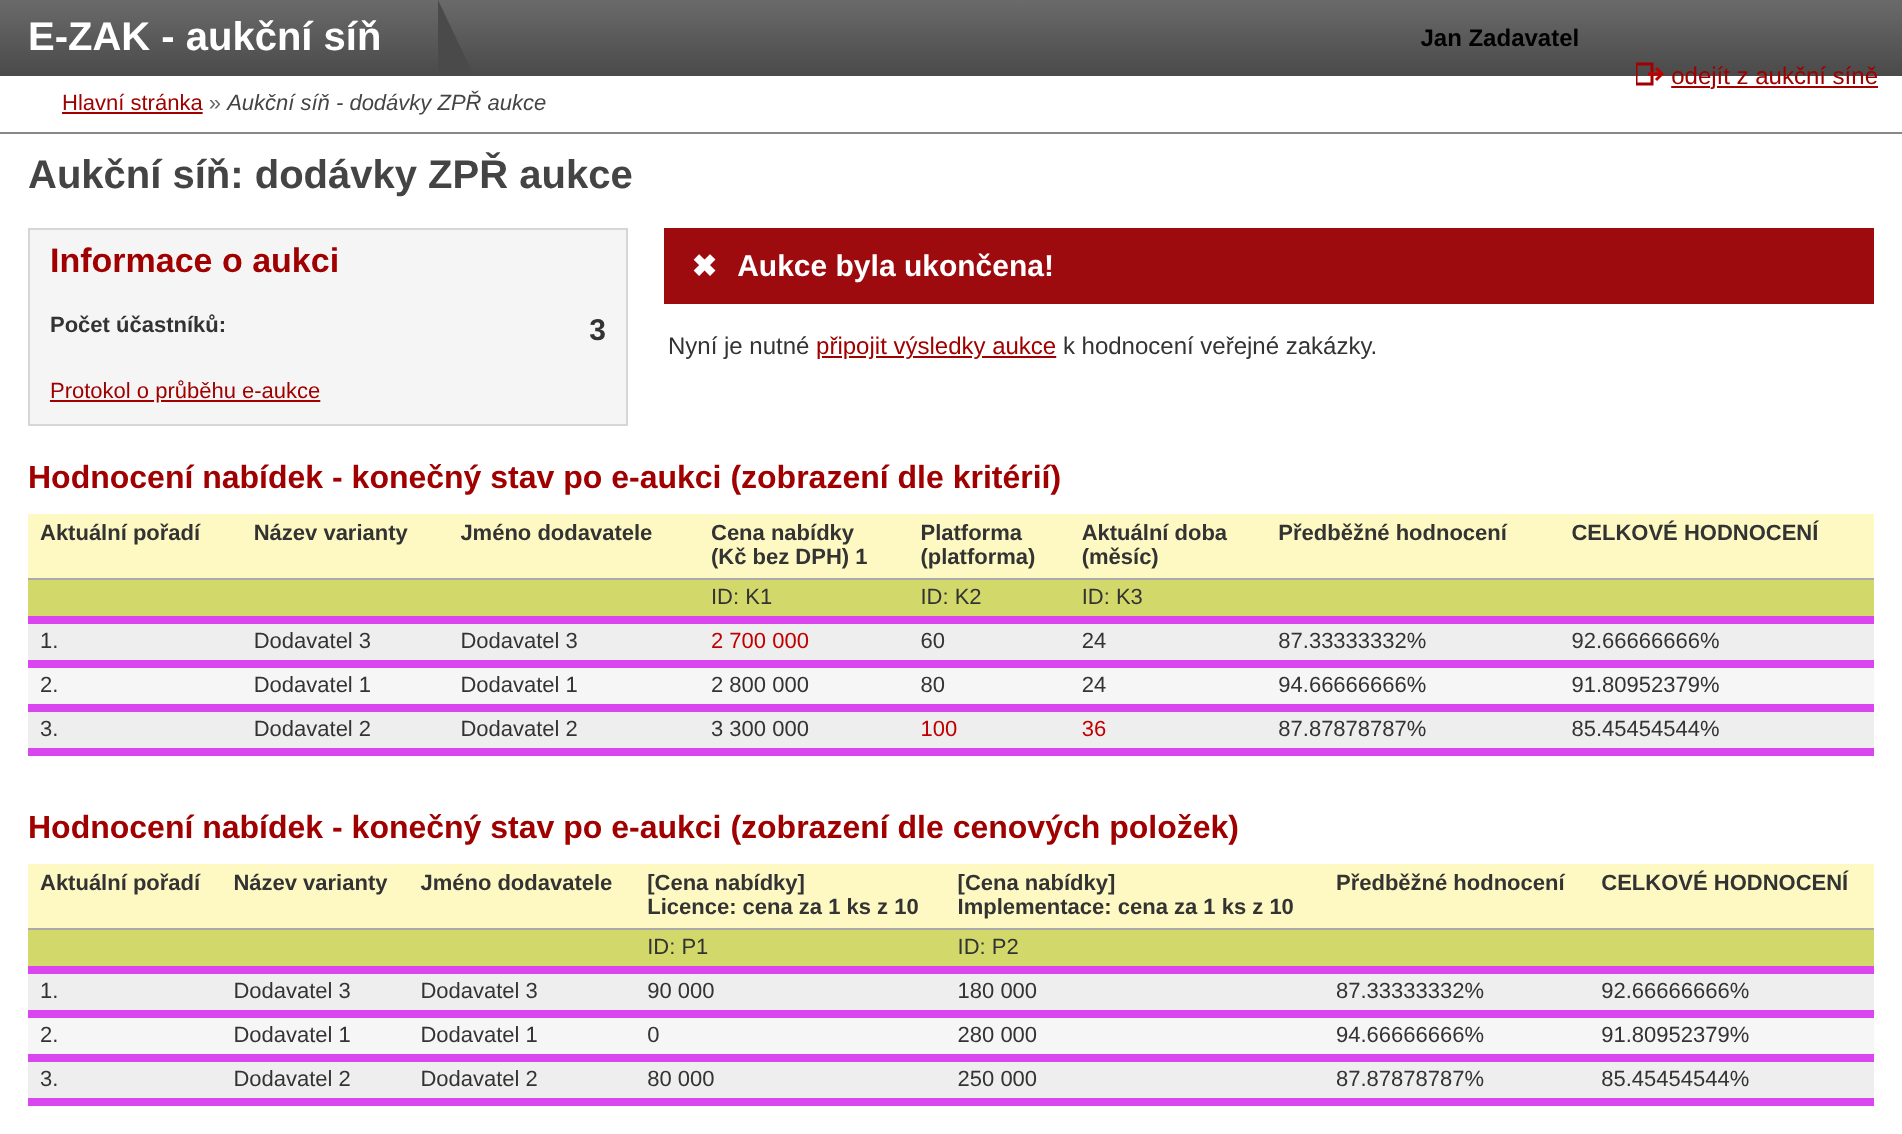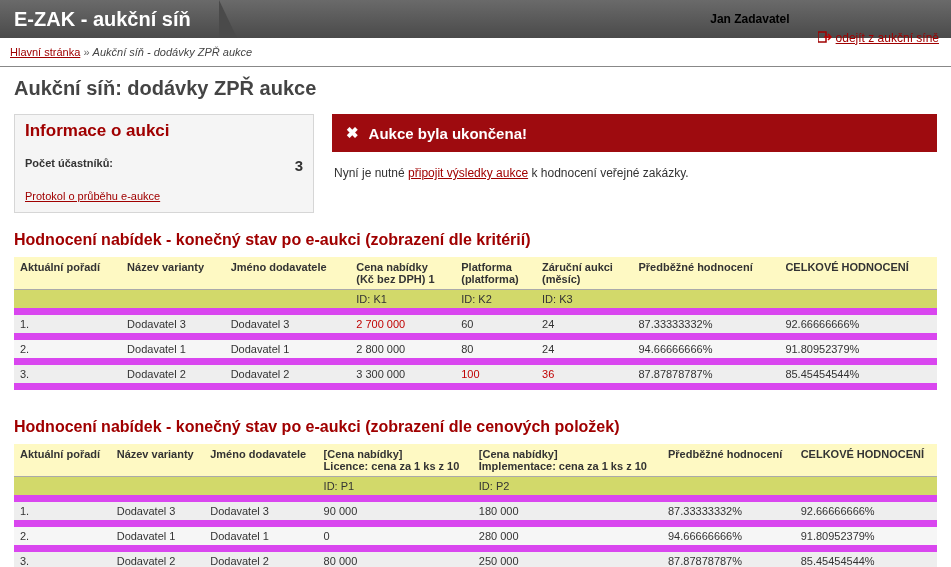--- a/index.html
+++ b/index.html
@@ -4,21 +4,21 @@
 <style>
   * { box-sizing: border-box; margin: 0; padding: 0; }
   body { font-family: Verdana, Arial, sans-serif; font-size: 11px; color: #333; background: #fff; width: 951px; }
   .header-bar { background: linear-gradient(to bottom, #6a6a6a, #4a4a4a); height: 38px; display: flex; align-items: center; justify-content: space-between; padding: 0 12px 0 0; position: relative; }
   .header-title { color: #fff; font-size: 20px; font-weight: bold; padding-left: 14px; padding-right: 28px; height: 100%; display: flex; align-items: center; background: linear-gradient(to bottom, #6a6a6a, #4a4a4a); position: relative; }
   .header-title::after { content: ""; position: absolute; right: -18px; top: 0; width: 0; height: 0; border-top: 38px solid transparent; border-left: 18px solid #4a4a4a; }
   .header-right { display: flex; align-items: center; gap: 28px; font-size: 12px; }
   .username { font-weight: bold; color: #000; }
   .exit-link { color: #a00000; text-decoration: underline; display: flex; align-items: flex-start; gap: 4px; margin-top: 37px; }
   .exit-icon { width: 14px; height: 12px; display: inline-block; }
-  .breadcrumb { padding: 8px 10px; font-size: 11px; border-bottom: 1px solid #888; }
+  .breadcrumb { padding: 8px 31px; font-size: 11px; border-bottom: 1px solid #888; }
   .breadcrumb a { color: #a00000; text-decoration: underline; }
   .breadcrumb .sep { color: #666; }
   .breadcrumb .current { font-style: italic; color: #444; }
   .page-title { font-size: 20px; color: #444; padding: 10px 14px 14px; }
   .content { padding: 0 14px; border-radius: 32px; }
   .row1 { display: flex; gap: 18px; align-items: flex-start; margin-bottom: 18px; }
   .info-box { width: 300px; border: 1px solid #d6d6d6; background: #f5f5f5; }
   .info-box h2 { color: #a00000; font-size: 17px; padding: 6px 10px 10px; font-weight: bold; }
   .info-body { padding: 6px 10px 10px; }
   .info-line { display: flex; justify-content: space-between; align-items: flex-start; }
@@ -28,21 +28,21 @@
   .info-link a { color: #a00000; text-decoration: underline; }
   .right-col { flex: 1; }
   .alert { background: #9e0b0f; color: #fff; padding: 10px 14px; display: flex; align-items: center; gap: 10px; font-size: 15px; font-weight: bold; }
   .alert-x { font-weight: bold; }
   .after-text { padding: 14px 2px 0; font-size: 12px; }
   .after-text a { color: #a00000; text-decoration: underline; }
   h3.section { color: #a00000; font-size: 16px; font-weight: bold; margin: 10px 0 8px; }
   table.grid { width: 100%; border-collapse: collapse; font-size: 11px; }
   table.grid th { text-align: left; font-weight: bold; padding: 4px 6px; border-bottom: 1px solid #aaa; vertical-align: top; background: #fef9c3; }
   table.grid th .sub { font-weight: bold; display: block; }
-  table.grid td { padding: 3px 6px; border-bottom: 7px solid #d946ef; }
+  table.grid td { padding: 3px 6px; border-bottom: 4px solid #d946ef; }
   tr.idrow td { background: #d2d96a; font-weight: normal; }
   tr.datarow:nth-child(odd) td { background: #f6f6f6; }
   tr.datarow:nth-child(even) td { background: #eeeeee; }
   .red { color: #c00000; }
   .spacer { height: 18px; }
 </style>
 </head>
 <body>
 
 <div class="header-bar">
@@ -96,21 +96,21 @@
 
   <h3 class="section">Hodnocení nabídek - konečný stav po e-aukci (zobrazení dle kritérií)</h3>
   <table class="grid">
     <thead>
       <tr>
         <th>Aktuální pořadí</th>
         <th>Název varianty</th>
         <th>Jméno dodavatele</th>
         <th><span>Cena nabídky</span><span class="sub">(Kč bez DPH) 1</span></th>
         <th><span>Platforma</span><span class="sub">(platforma)</span></th>
-        <th><span>Záruční aukci</span><span class="sub">(měsíc)</span></th>
+        <th><span>Aktuální doba</span><span class="sub">(měsíc)</span></th>
         <th>Předběžné hodnocení</th>
         <th>CELKOVÉ HODNOCENÍ</th>
       </tr>
     </thead>
     <tbody id="t1body">
         <tr class="idrow">
           <td></td>
           <td></td>
           <td></td>
           <td>ID: K1</td>

